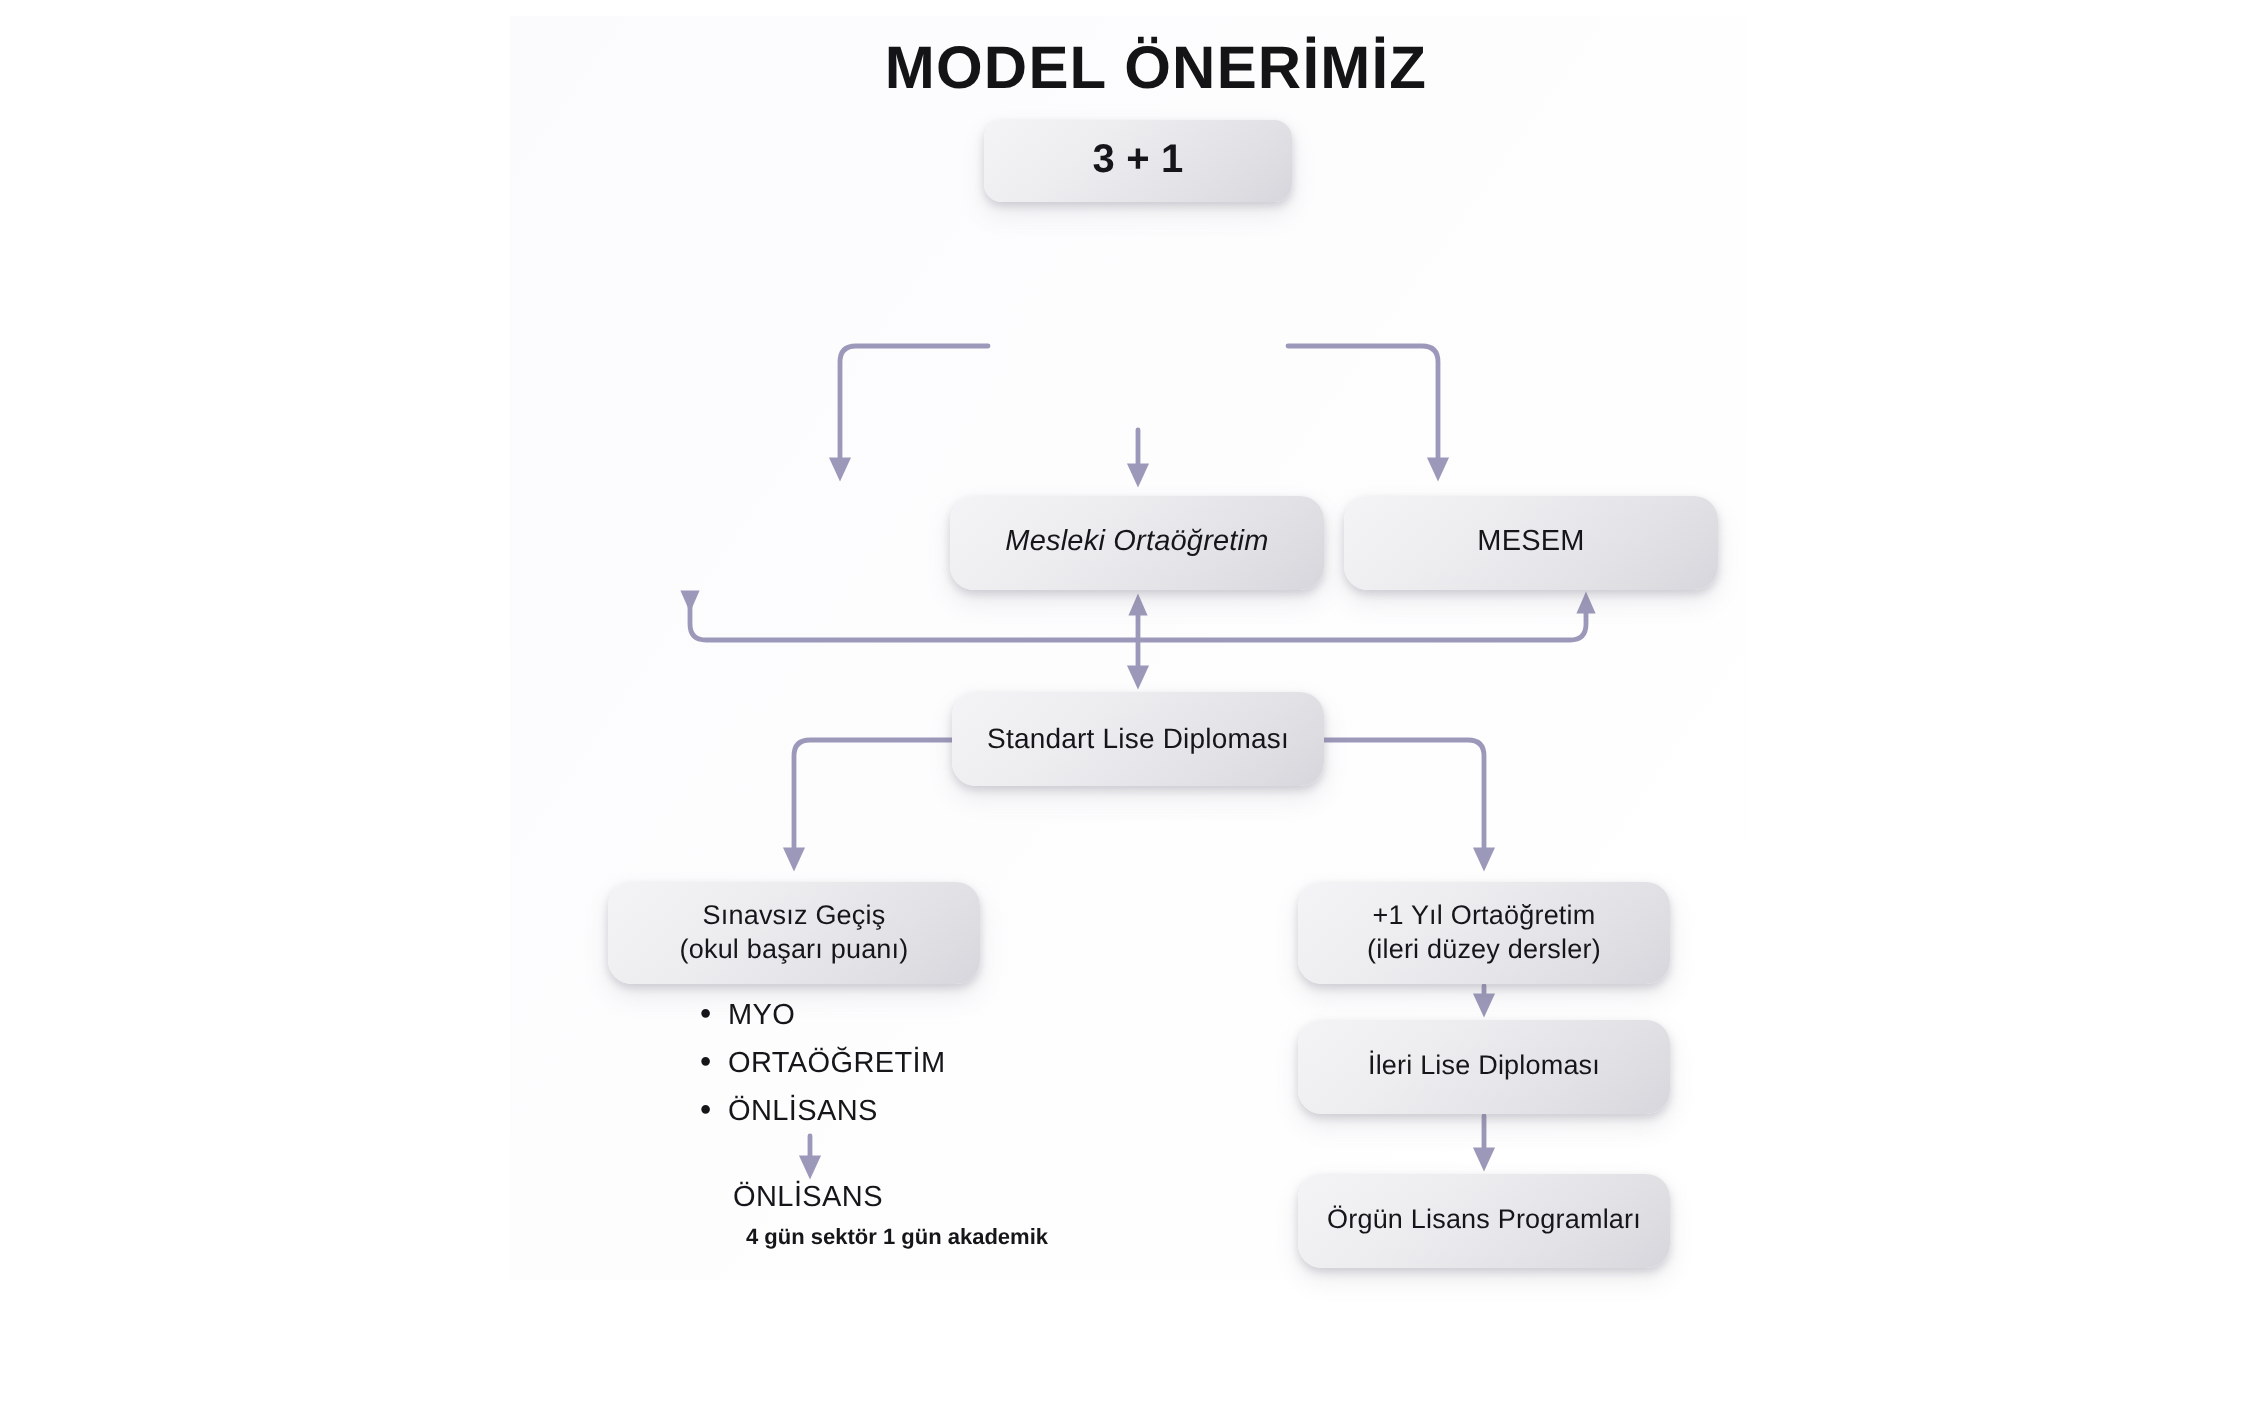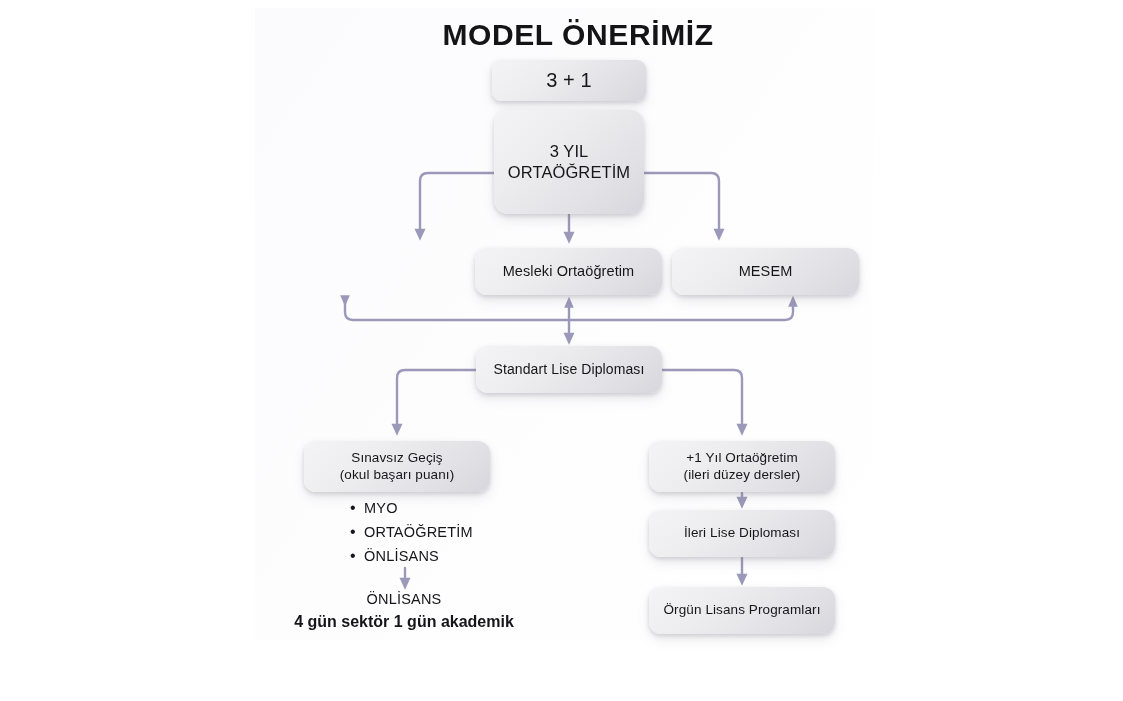--- a/index.html
+++ b/index.html
@@ -69,33 +69,34 @@
     text-align: center;
     font-size: 30px;
     font-weight: bold;
     letter-spacing: 0.6px;
     color: #141417;
   }
 
   
   #node-3plus1 {
     left: 478px; top: 60px; width: 154px; height: 41px;
-    font-size: 20px; font-weight: normal; border-radius: 9px;
+    font-size: 20px; font-weight: bold; border-radius: 9px;
   }
   #node-ortaogretim {
     left: 480px; top: 110px; width: 150px; height: 104px;
     font-size: 16.5px; border-radius: 14px; font-weight: 500;
   }
   #node-genel {
     left: 265px; top: 248px; width: 187px; height: 47px;
     font-size: 14.5px;
   }
   #node-mesleki {
     left: 461px; top: 248px; width: 187px; height: 47px;
     font-size: 14.5px;
+    font-style: italic;
   }
   #node-mesem {
     left: 658px; top: 248px; width: 187px; height: 47px;
     font-size: 14.5px;
   }
   #node-diploma {
     left: 462px; top: 346px; width: 186px; height: 47px;
     font-size: 14px;
   }
   #node-sinavsiz {
@@ -146,22 +147,22 @@
     text-align: center;
     font-size: 14.5px;
     color: #16161a;
     letter-spacing: 0.2px;
   }
   #onlisans-note {
     position: absolute;
     left: 270px;
     top: 613px;
     width: 240px;
-    text-align: center;
-    font-size: 16px;
+    text-align: right;
+    font-size: 11px;
     font-weight: bold;
     color: #16161a;
   }
 </style>
 </head>
 <body>
 
 <div id="slide-panel"></div>
 
 <div id="diagram">
@@ -201,24 +202,20 @@
       <path d="M728,558 L728,580" marker-end="url(#arrowhead)"></path>
 
       <path d="M391,568 L391,584" marker-end="url(#arrowhead)"></path>
     </g>
   </svg>
 
   <div class="node" id="node-3plus1">
     <span class="node-inner">3 + 1</span>
   </div>
 
-  <div class="node" id="node-ortaogretim">
-    <span class="node-inner">3 YIL
-ORTAÖĞRETİM</span>
-  </div>
 
 
   <div class="node" id="node-mesleki">
     <span class="node-inner">Mesleki Ortaöğretim</span>
   </div>
 
   <div class="node" id="node-diploma">
     <span class="node-inner">Standart Lise Diploması</span>
   </div>
 

